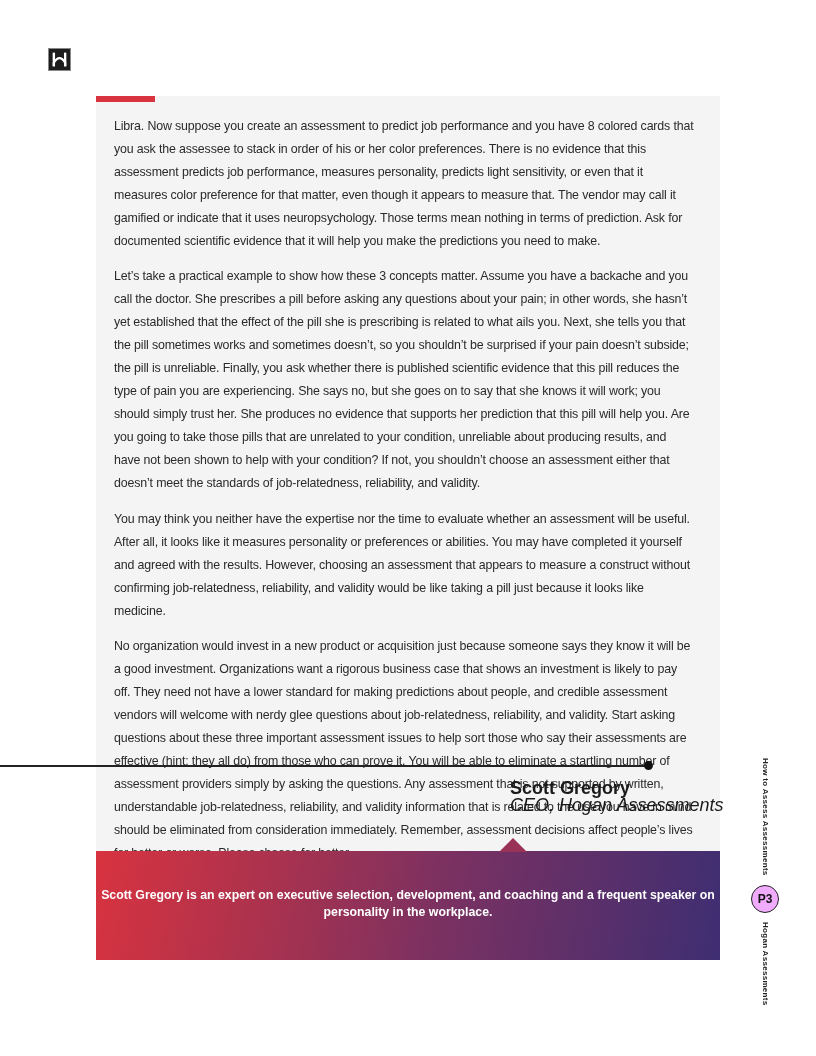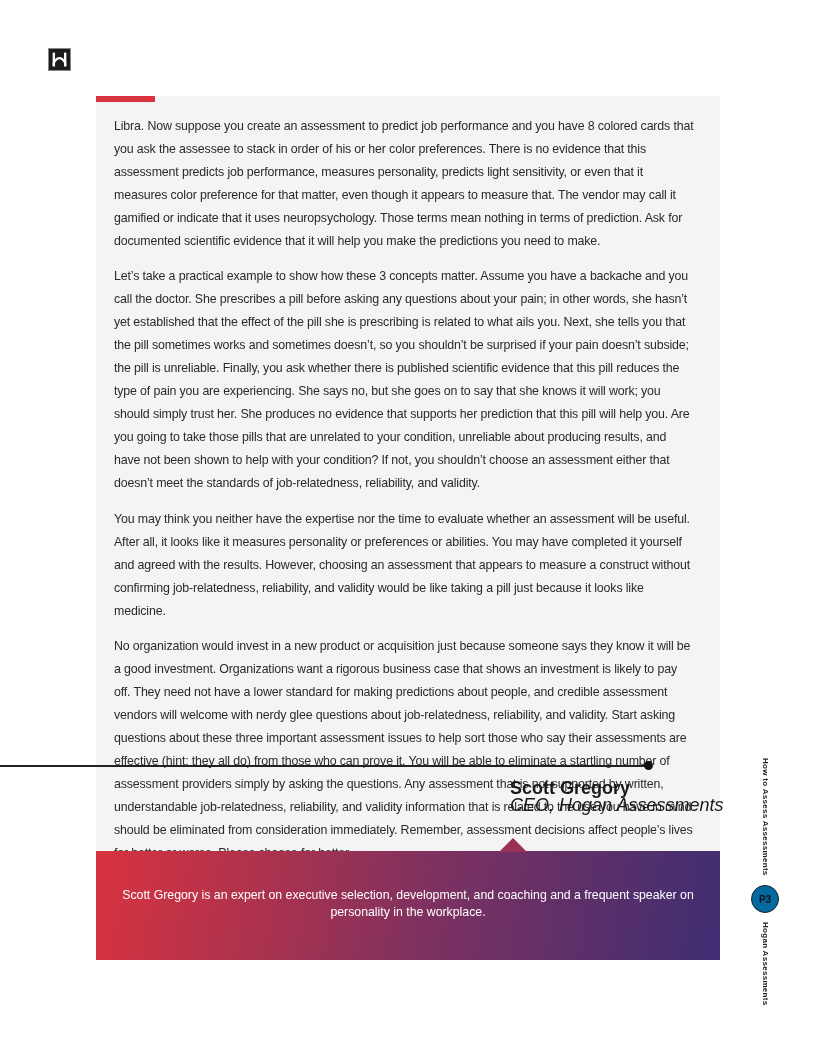--- a/index.html
+++ b/index.html
@@ -45,33 +45,33 @@
     position: absolute; left: 96px; top: 851px; width: 624px; height: 109px;
     background: linear-gradient(100deg, #d8333f 0%, #a7324f 30%, #7b3161 55%, #3e2e72 100%);
   }
   .notch {
     position: absolute; left: 499px; top: 838px; width: 0; height: 0;
     border-left: 14px solid transparent; border-right: 14px solid transparent;
     border-bottom: 14px solid #9a3156;
   }
   .bio-text {
     position: absolute; left: 96px; top: 887px; width: 624px; text-align: center;
-    color: #ffffff; font-weight: normal; font-size: 12.3px; line-height: 16.5px;
+    color: #ffffff; font-weight: bold; font-size: 12.3px; line-height: 16.5px;
   }
   .side-label {
     position: absolute; font-weight: bold; font-size: 8px; color: #222;
     writing-mode: vertical-rl; letter-spacing: 0.3px;
   }
   .side-top { left: 761px; top: 758px; }
   .side-bottom { left: 761px; top: 922px; }
   .page-badge {
     position: absolute; left: 751px; top: 885px; width: 28px; height: 28px;
     border: 1.3px solid #222; border-radius: 50%; box-sizing: border-box;
     display: flex; align-items: center; justify-content: center;
-    font-size: 10px; font-weight: bold; color: #111; background: #0369a1;
+    font-size: 12px; font-weight: bold; color: #111; background: #f0abfc;
   }
 </style>
 </head>
 <body>
 
 <div class="logo">
   <svg viewBox="0 0 23 23">
     <rect x="4" y="4" width="2.6" height="15" fill="#fff"></rect>
     <rect x="16.4" y="4" width="2.6" height="15" fill="#fff"></rect>
     <path d="M5.3 19 L5.3 15 Q11.5 5 17.7 15 L17.7 19" stroke="#fff" stroke-width="2.4" fill="none"></path>

